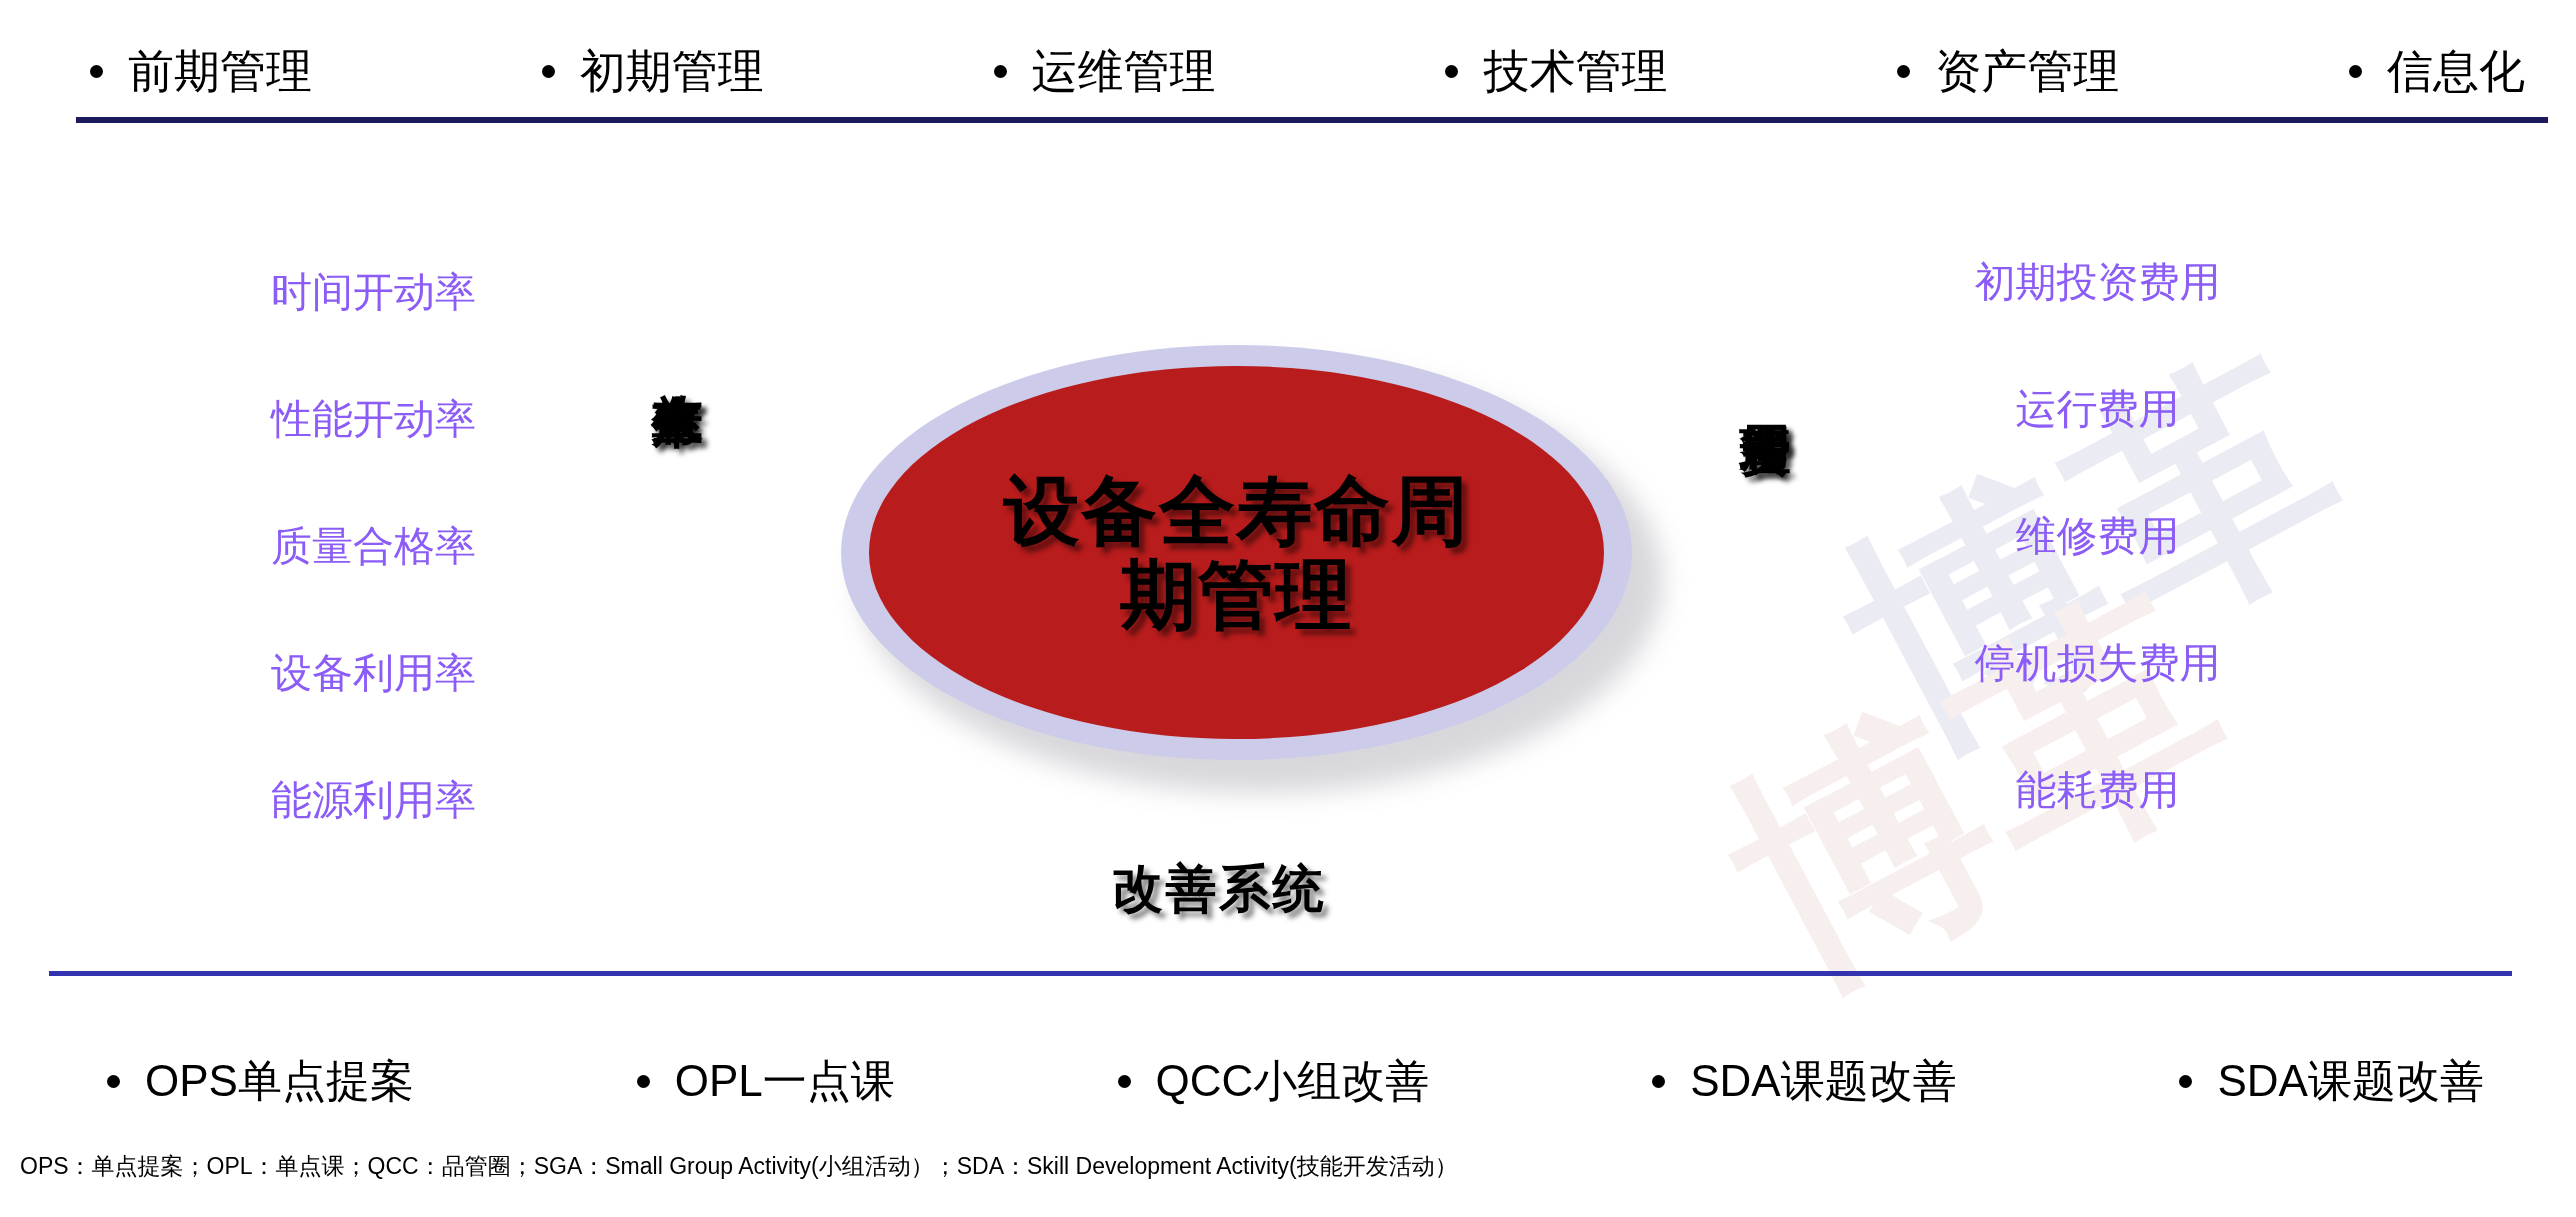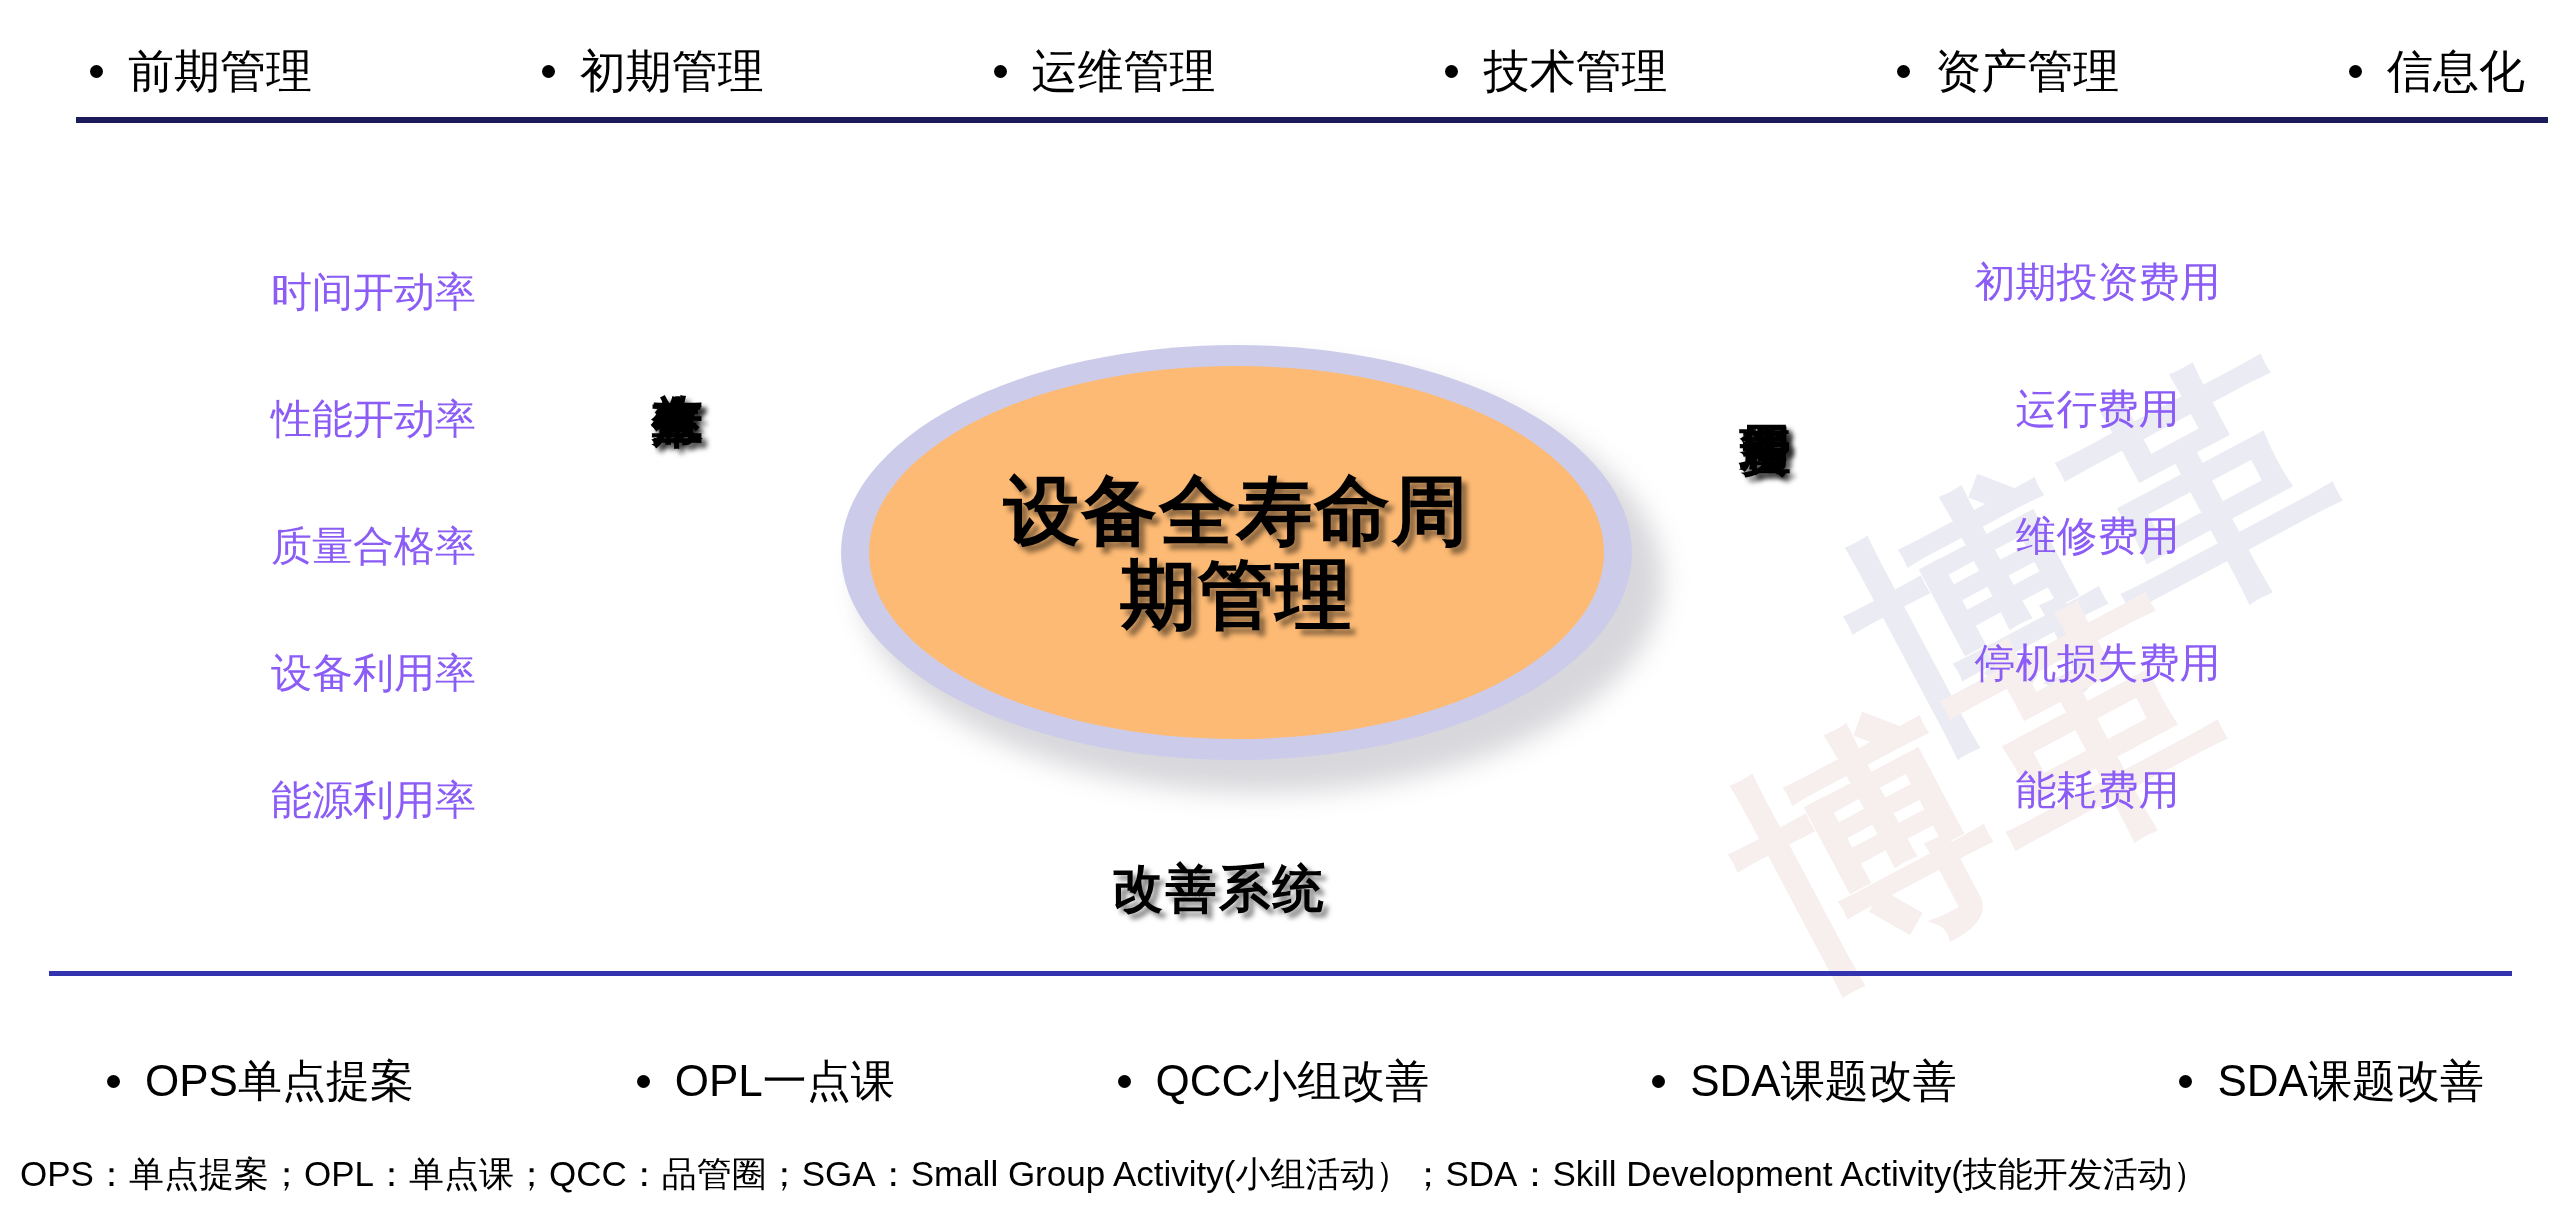--- a/index.html
+++ b/index.html
@@ -131,21 +131,21 @@
     border-radius: 50%;
     background: #ccccea;
   }
   #ellipse-inner {
     position: absolute;
     left: 28px;
     top: 21.4px;
     width: 735px;
     height: 373px;
     border-radius: 50%;
-    background: #fdba74;
+    background: #b91c1c;
     display: flex;
     align-items: center;
     justify-content: center;
   }
   #ellipse-title {
     font-size: 76px;
     font-weight: bold;
     color: #000000;
     line-height: 1.1;
     text-align: center;
@@ -194,21 +194,21 @@
     height: 127px;
     line-height: 43px;
     white-space: nowrap;
   }
 
   
   #footer-note {
     position: absolute;
     left: 20px;
     top: 1151px;
-    font-size: 35px;
+    font-size: 23px;
     color: #000000;
     white-space: nowrap;
     z-index: 3;
   }
 </style>
 </head>
 <body>
 
 <div id="slide">
 

